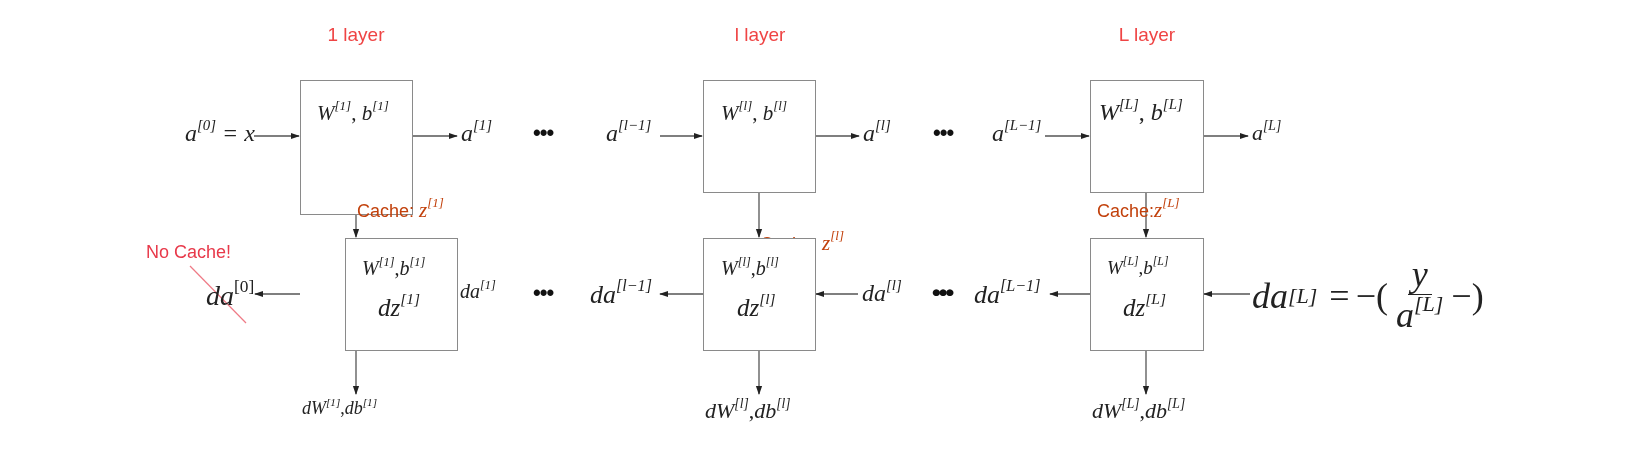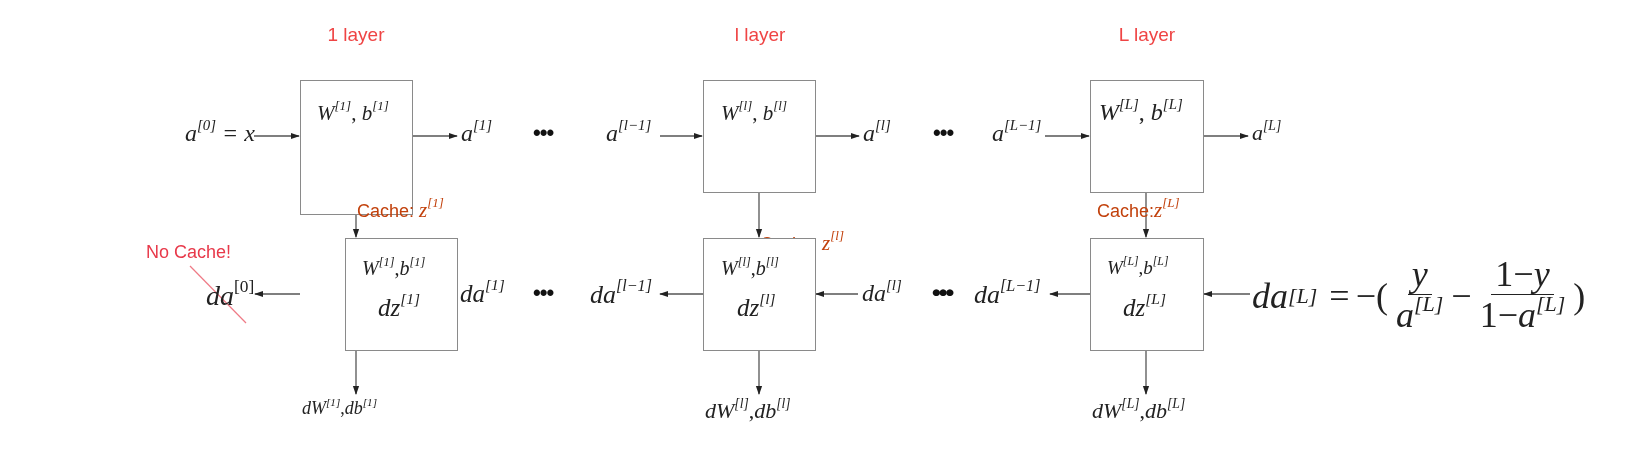--- a/index.html
+++ b/index.html
@@ -83,21 +83,21 @@
 
 <div class="box" style="left:300px; top:238px; width:113px; height:113px;margin-left:45px;">
   <div class="math" style="left:16px; top:18px; font-size:20px;">
     <span>W</span><sup>[1]</sup><span class="up">,</span><span>b</span><sup>[1]</sup>
   </div>
   <div class="math" style="left:32px; top:55px; font-size:25px;">
     <span>dz</span><sup>[1]</sup>
   </div>
 </div>
 
-<div class="math" style="left:460px; top:280px; font-size:25px;">
+<div class="math" style="left:460px; top:280px; font-size:20px;">
   <span>da</span><sup>[1]</sup>
 </div>
 
 <div class="dots" style="left:533px; top:280px;">•••</div>
 
 <div class="math" style="left:302px; top:398px; font-size:18px;">
   <span>dW</span><sup>[1]</sup><span class="up">,</span><span>db</span><sup>[1]</sup>
 </div>
 
 <div class="hdr" style="left:760px; top:24px;">l layer</div>
@@ -187,18 +187,14 @@
 <div class="math" style="left:1252px; top:256px; font-size:36px; display:flex; align-items:center;">
   <span>da</span>
     <sup style="font-size:22px; vertical-align:18px;">[L]</sup>
   <span class="up" style="margin:0 6px 0 12px;">=</span>
   <span class="up">−(</span>
   <span class="frac">
     <span class="num"><span>y</span></span>
     <span class="den"><span>a</span><sup style="font-size:22px; vertical-align:16px;">[L]</sup></span>
   </span>
   <span class="up">−</span>
-  <span class="frac">
-    <span class="num"><span class="up">1</span><span class="up">−</span><span>y</span></span>
-    <span class="den"><span class="up">1</span><span class="up">−</span><span>a</span><sup style="font-size:22px; vertical-align:16px;">[L]</sup></span>
-  </span>
   <span class="up">)</span>
 </div>
 
 </body></html>

